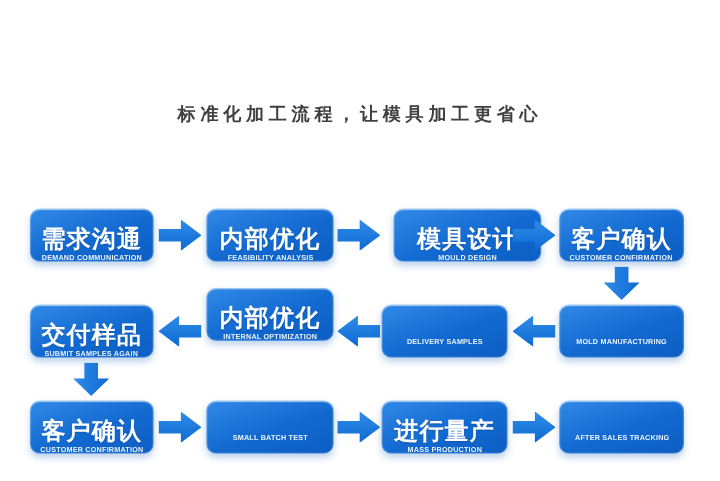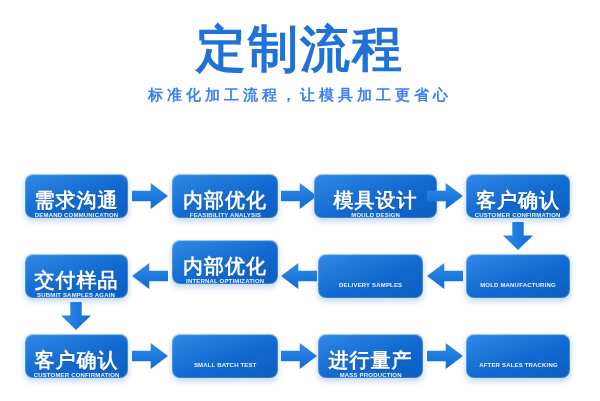--- a/index.html
+++ b/index.html
@@ -16,21 +16,21 @@
     text-align:center;
     font-size:50px;font-weight:900;
     letter-spacing:2px;
     color:#1e72d8;
   }
   .subtitle{
     position:absolute;left:0;top:86px;width:600px;
     text-align:center;
     font-size:15px;font-weight:700;
     letter-spacing:4px;
-    color:#3b82f6;
+    color:#404040;
   }
   
   .box{
     position:absolute;height:44px;
     border-radius:8px;
     background:linear-gradient(160deg,#3189e6 0%,#1269d0 55%,#0c5ec2 100%);
     box-shadow:inset 0 1px 1px rgba(255,255,255,.5),
                inset 0 0 0 1px rgba(255,255,255,.18),
                0 3px 6px rgba(21,101,192,.28);
     display:flex;flex-direction:column;
@@ -63,34 +63,33 @@
   .arr.v{width:30px;height:28px;background:linear-gradient(90deg,#2f8ce9 0%,#0e6ad2 100%);}
   .arr.right{clip-path:polygon(0 30%,52% 30%,52% 0,100% 50%,52% 100%,52% 70%,0 70%);}
   .arr.left {clip-path:polygon(100% 30%,48% 30%,48% 0,0 50%,48% 100%,48% 70%,100% 70%);}
   .arr.down {clip-path:polygon(31% 0,69% 0,69% 48%,100% 48%,50% 100%,0 48%,31% 48%);}
 </style>
 </head>
 <body>
 
 <div class="stage">
 
-  <div class="title">定制流程</div>
   <div class="subtitle">标准化加工流程，让模具加工更省心</div>
 
   <div class="box" style="left:25px;top:174px;width:103px">
     <div class="zh">需求沟通</div>
     <div class="en">DEMAND COMMUNICATION</div>
   </div>
   <div class="arr h right" style="left:132px;top:183px"></div>
   <div class="box" style="left:172px;top:174px;width:106px">
     <div class="zh">内部优化</div>
     <div class="en">FEASIBILITY ANALYSIS</div>
   </div>
   <div class="arr h right" style="left:281px;top:183px"></div>
-  <div class="box" style="left:314px;top:174px;width:123px">
+  <div class="box" style="left:328px;top:174px;width:123px">
     <div class="zh">模具设计</div>
     <div class="en">MOULD DESIGN</div>
   </div>
   <div class="arr h right" style="left:427px;top:183px"></div>
   <div class="box" style="left:466px;top:174px;width:104px">
     <div class="zh">客户确认</div>
     <div class="en">CUSTOMER CONFIRMATION</div>
   </div>
 
   <div class="arr v down" style="left:503px;top:222px"></div>

